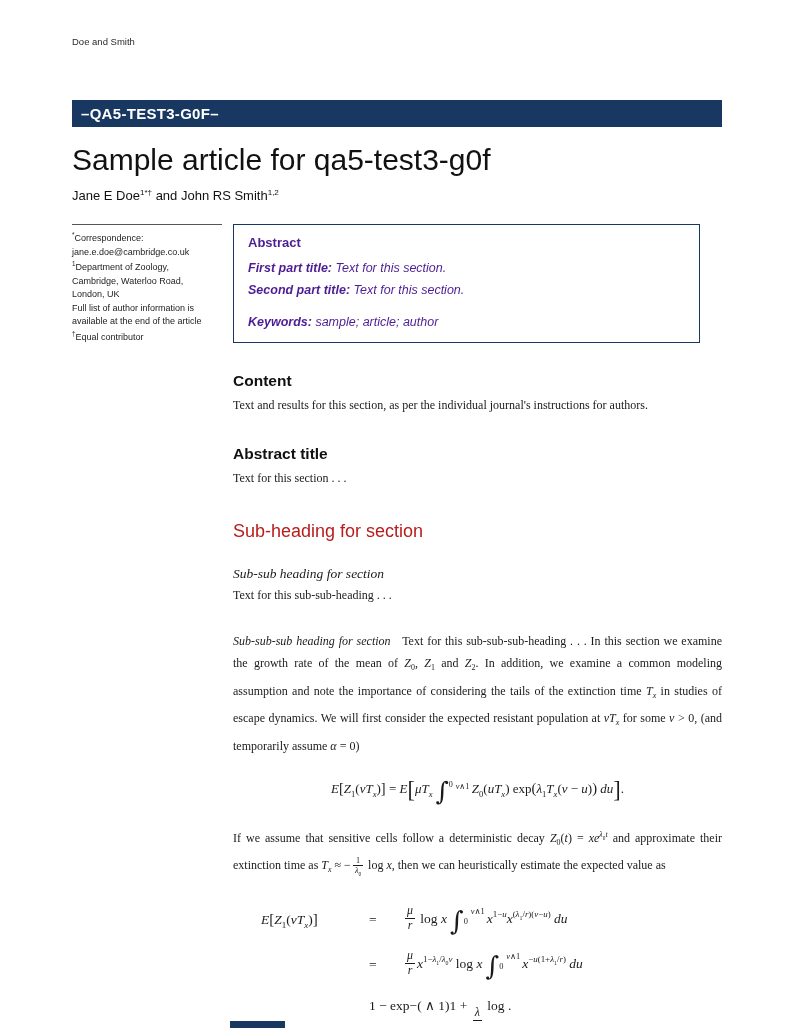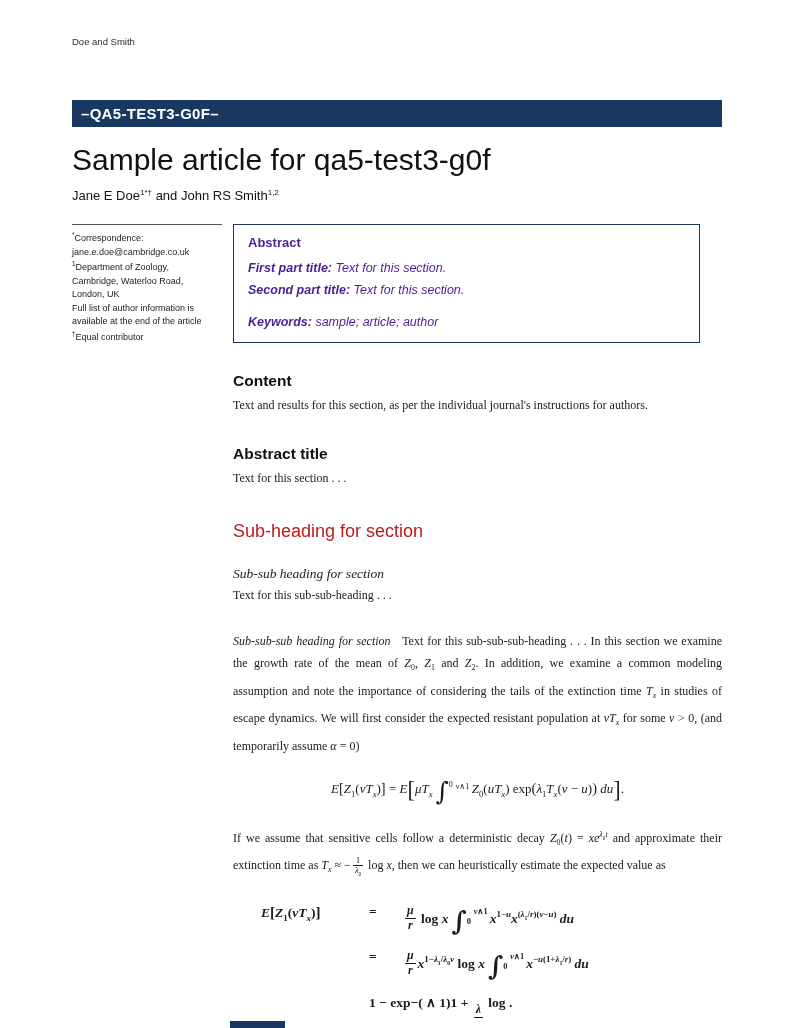--- a/index.html
+++ b/index.html
@@ -43,21 +43,21 @@
   .int{font-size:1.95em;font-style:normal;vertical-align:-0.28em;margin-left:3px;font-family:"DejaVu Serif",serif;}
   .lims{display:inline-block;position:relative;width:23px;height:1.5em;vertical-align:-0.3em;font-size:0.62em;font-style:normal;}
   .lims .u{position:absolute;top:-0.8em;left:7px;white-space:nowrap;}
   .lims .l{position:absolute;bottom:-0.1em;left:0;}
   .frac{display:inline-block;vertical-align:-0.5em;text-align:center;font-size:0.88em;line-height:1.15;margin:0 2px;}
   .frac .fn{display:block;border-bottom:1px solid #1a1a1a;padding:0 2px;}
   .frac .fd{display:block;padding:0 2px;}
   .frac.sm{font-size:0.68em;vertical-align:-0.45em;}
 
   .eq-align{position:relative;font-size:13.5px;margin:22px 0 0;}
-  .eq-row{display:flex;align-items:flex-start;margin:13px 0;min-height:30px;font-weight:bold;}
+  .eq-row{display:flex;align-items:center;margin:13px 0;min-height:30px;}
   .eq-lhs{width:108px;margin-left:28px;}
   .eq-rel{width:34px;text-align:left;}
   .eq-rhs{flex:1;white-space:nowrap;}
 
   .footer-mark{position:absolute;left:230px;bottom:0;width:55px;height:7px;background:#183862;}
 </style>
 </head>
 <body>
 
 <div class="page">

